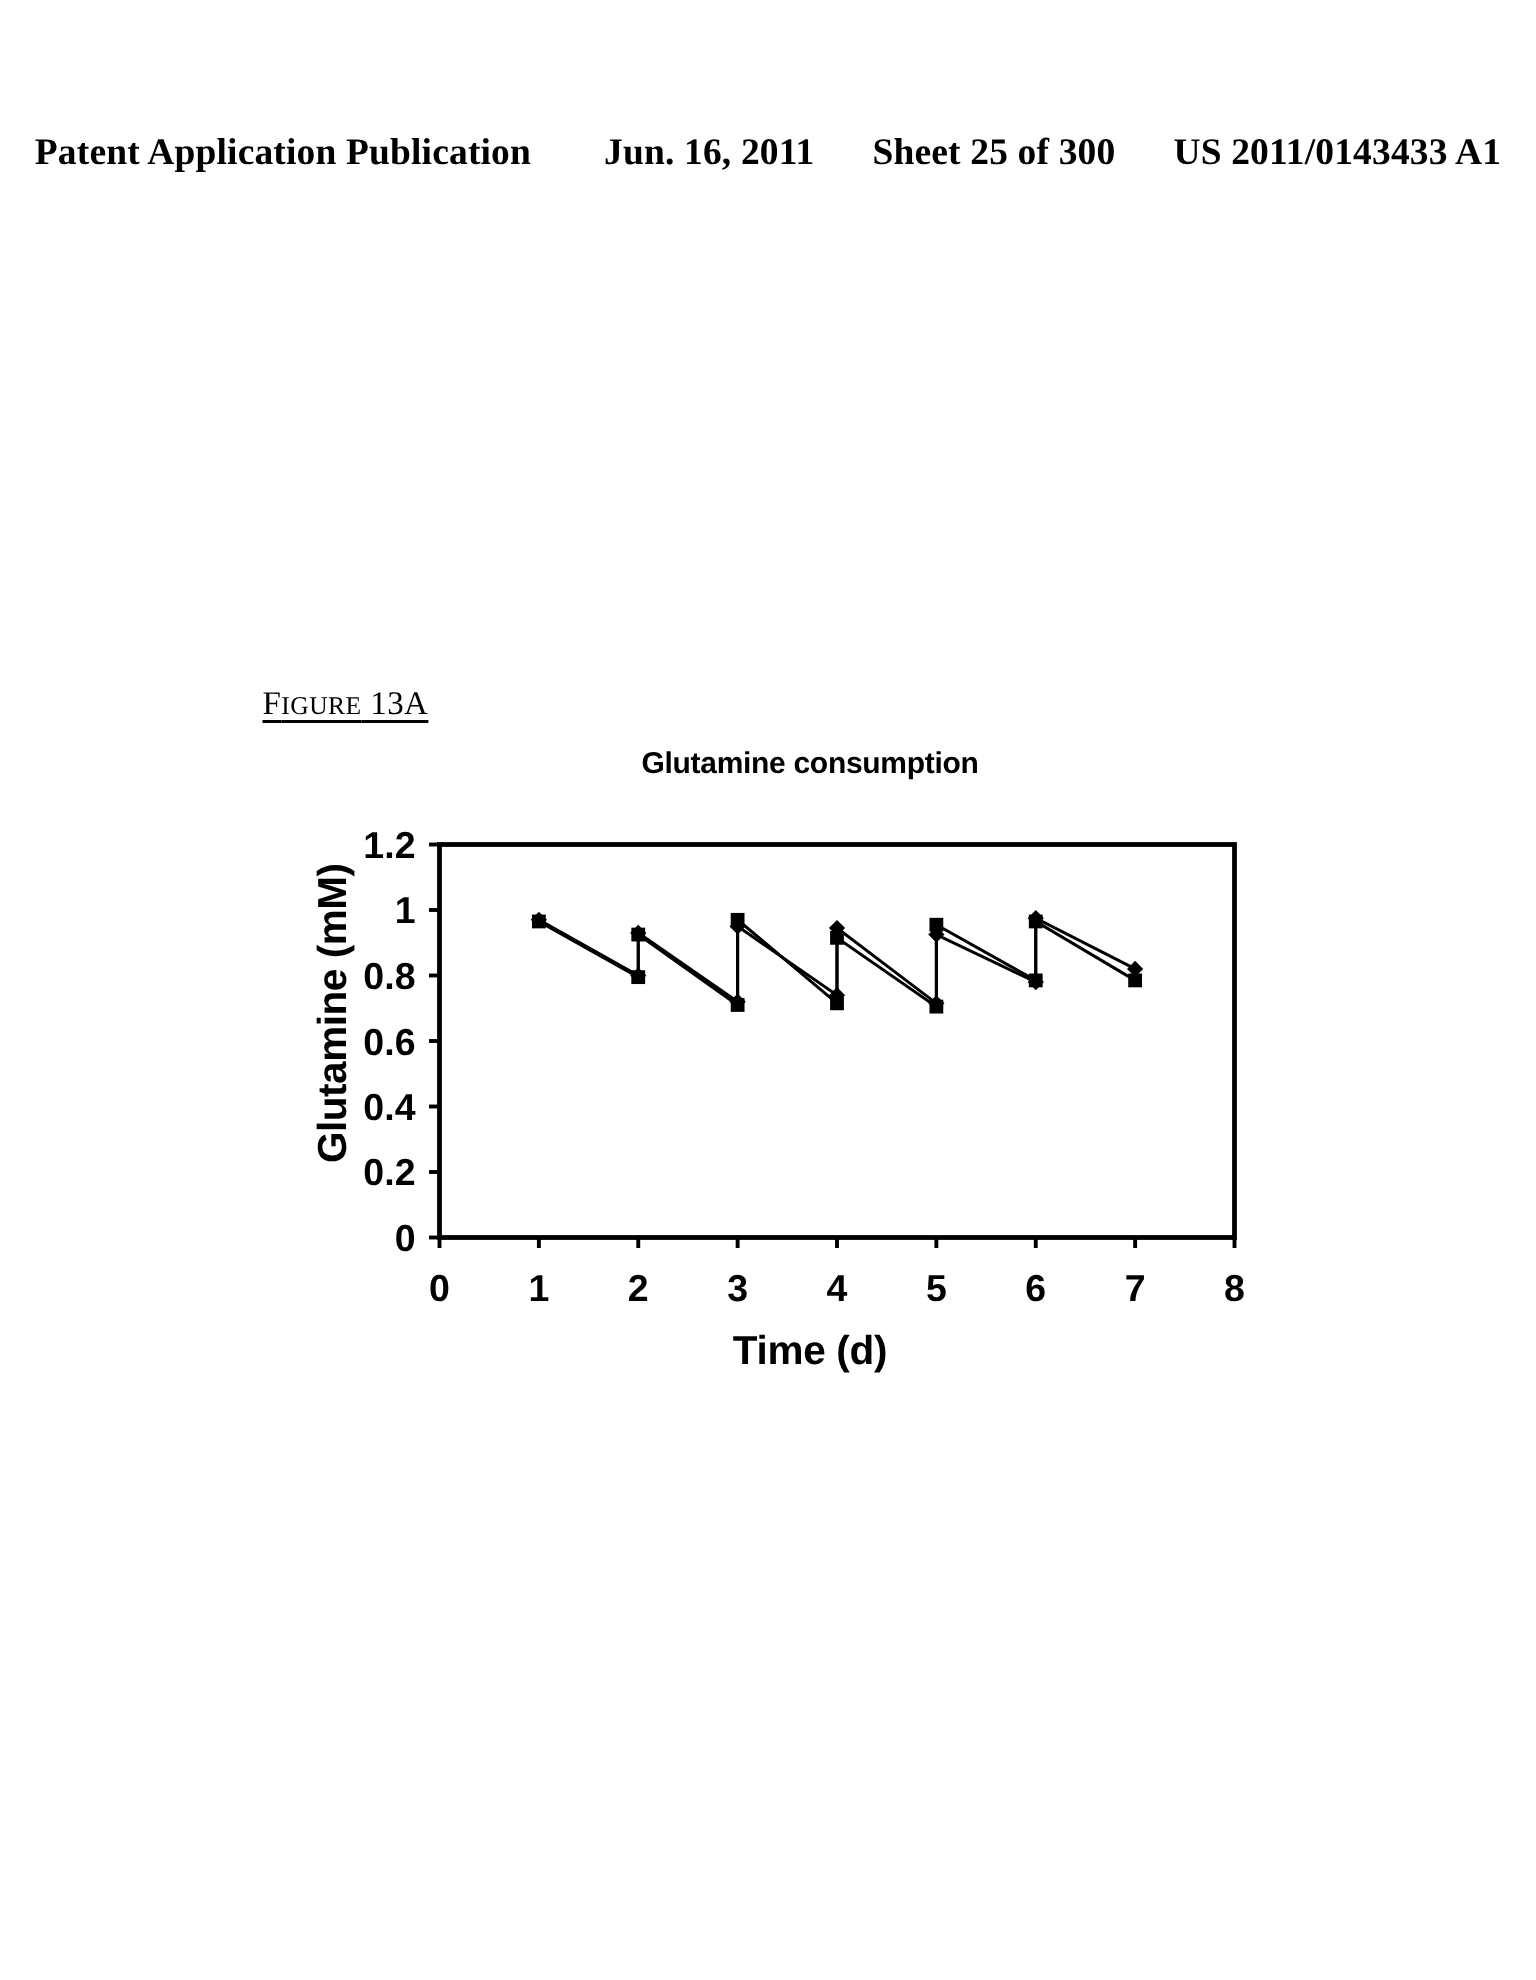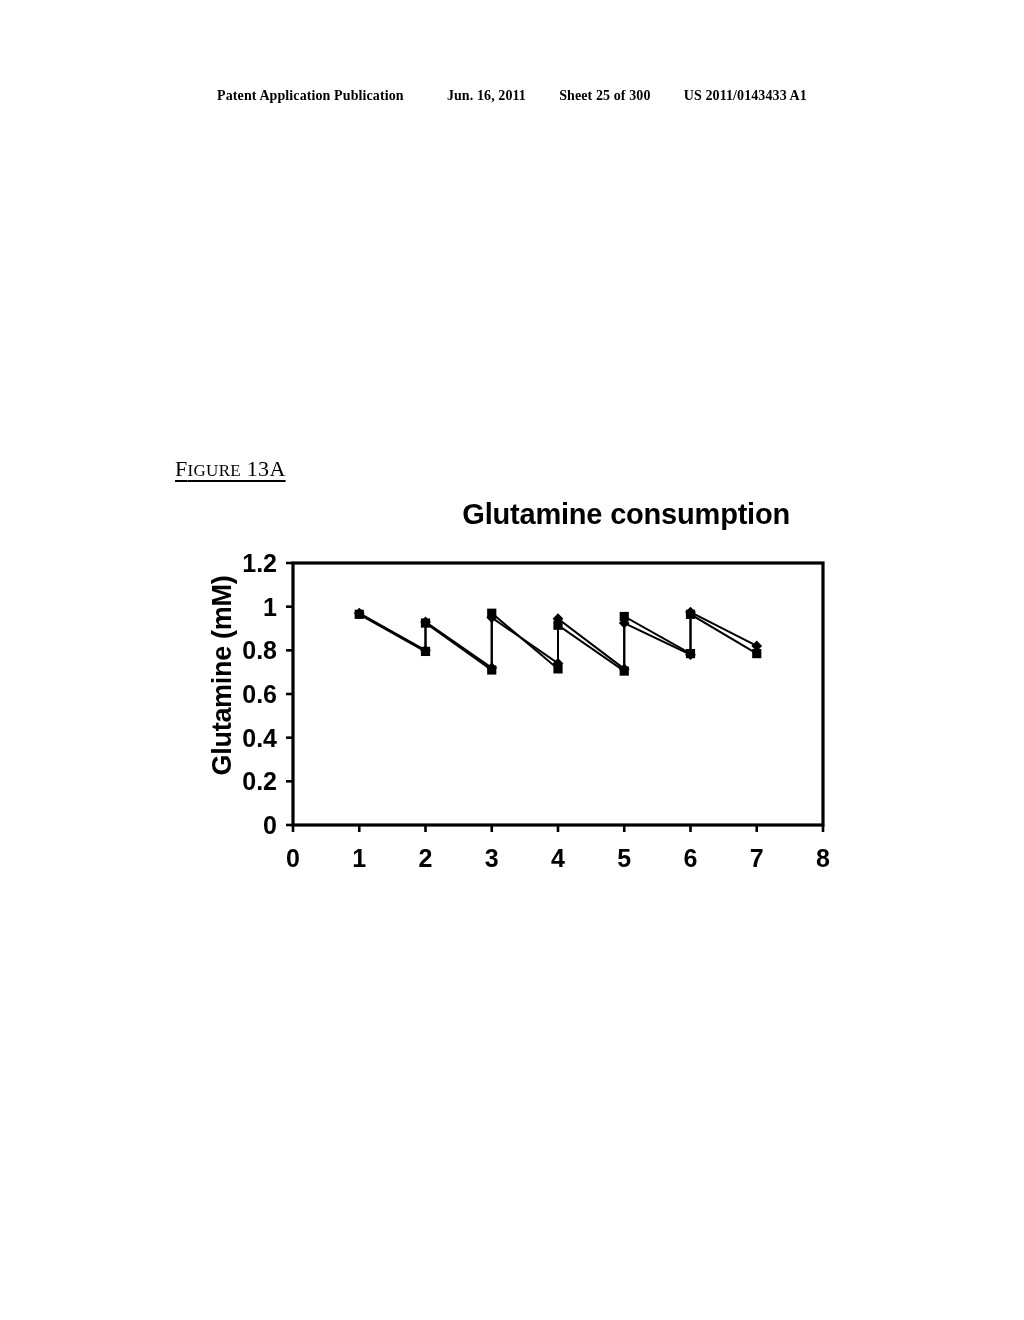--- a/index.html
+++ b/index.html
@@ -19,21 +19,21 @@
 
   
   #page-header {
     position: absolute;
     left: 0;
     top: 88px;
     width: 1024px;
     text-align: center;
     font-family: "Liberation Serif", serif;
     font-weight: bold;
-    font-size: 14px;
+    font-size: 25px;
     letter-spacing: 0.1px;
     white-space: nowrap;
   }
   #page-header .hdr-seg { display: inline-block; vertical-align: baseline; }
   #page-header .gap-lg { display: inline-block; width: 36px; }
   #page-header .gap-md { display: inline-block; width: 26px; }
 
   
   #figure-label {
     position: absolute;
@@ -57,24 +57,24 @@
     top: 490px;
     width: 700px;
     height: 450px;
   }
 
   #chart-title {
     position: absolute;
     left: 120px;
     top: 8px;
     width: 500px;
-    text-align: right;
-    font-family: "Liberation Sans", sans-serif;
-    font-weight: bold;
-    font-size: 29px;
+    text-align: center;
+    font-family: "Liberation Sans", sans-serif;
+    font-weight: bold;
+    font-size: 20px;
     letter-spacing: -0.2px;
     white-space: nowrap;
   }
 
   
   #y-axis-title {
     position: absolute;
     left: -78px;
     top: 170px;
     width: 260px;
@@ -130,20 +130,21 @@
 <div id="figure-label">
   <span class="sc-first">F</span><span class="sc-rest">IGURE</span><span class="sc-first"> 13A</span>
 </div>
 
 <div id="chart-block">
 
   <div id="chart-title">Glutamine consumption</div>
 
   <div id="y-axis-title">Glutamine (mM)</div>
 
+  <div id="x-axis-title">Time (d)</div>
 
   <svg id="plot-svg" width="700" height="400" viewBox="0 0 700 400">
 
     <g id="svg-ytick-labels">
         <text x="107" y="344" text-anchor="end" class="tick-text">0</text>
         <text x="107" y="300.3333333333333" text-anchor="end" class="tick-text">0.2</text>
         <text x="107" y="256.66666666666663" text-anchor="end" class="tick-text">0.4</text>
         <text x="107" y="213" text-anchor="end" class="tick-text">0.6</text>
         <text x="107" y="169.33333333333331" text-anchor="end" class="tick-text">0.8</text>
         <text x="107" y="125.66666666666666" text-anchor="end" class="tick-text">1</text>

